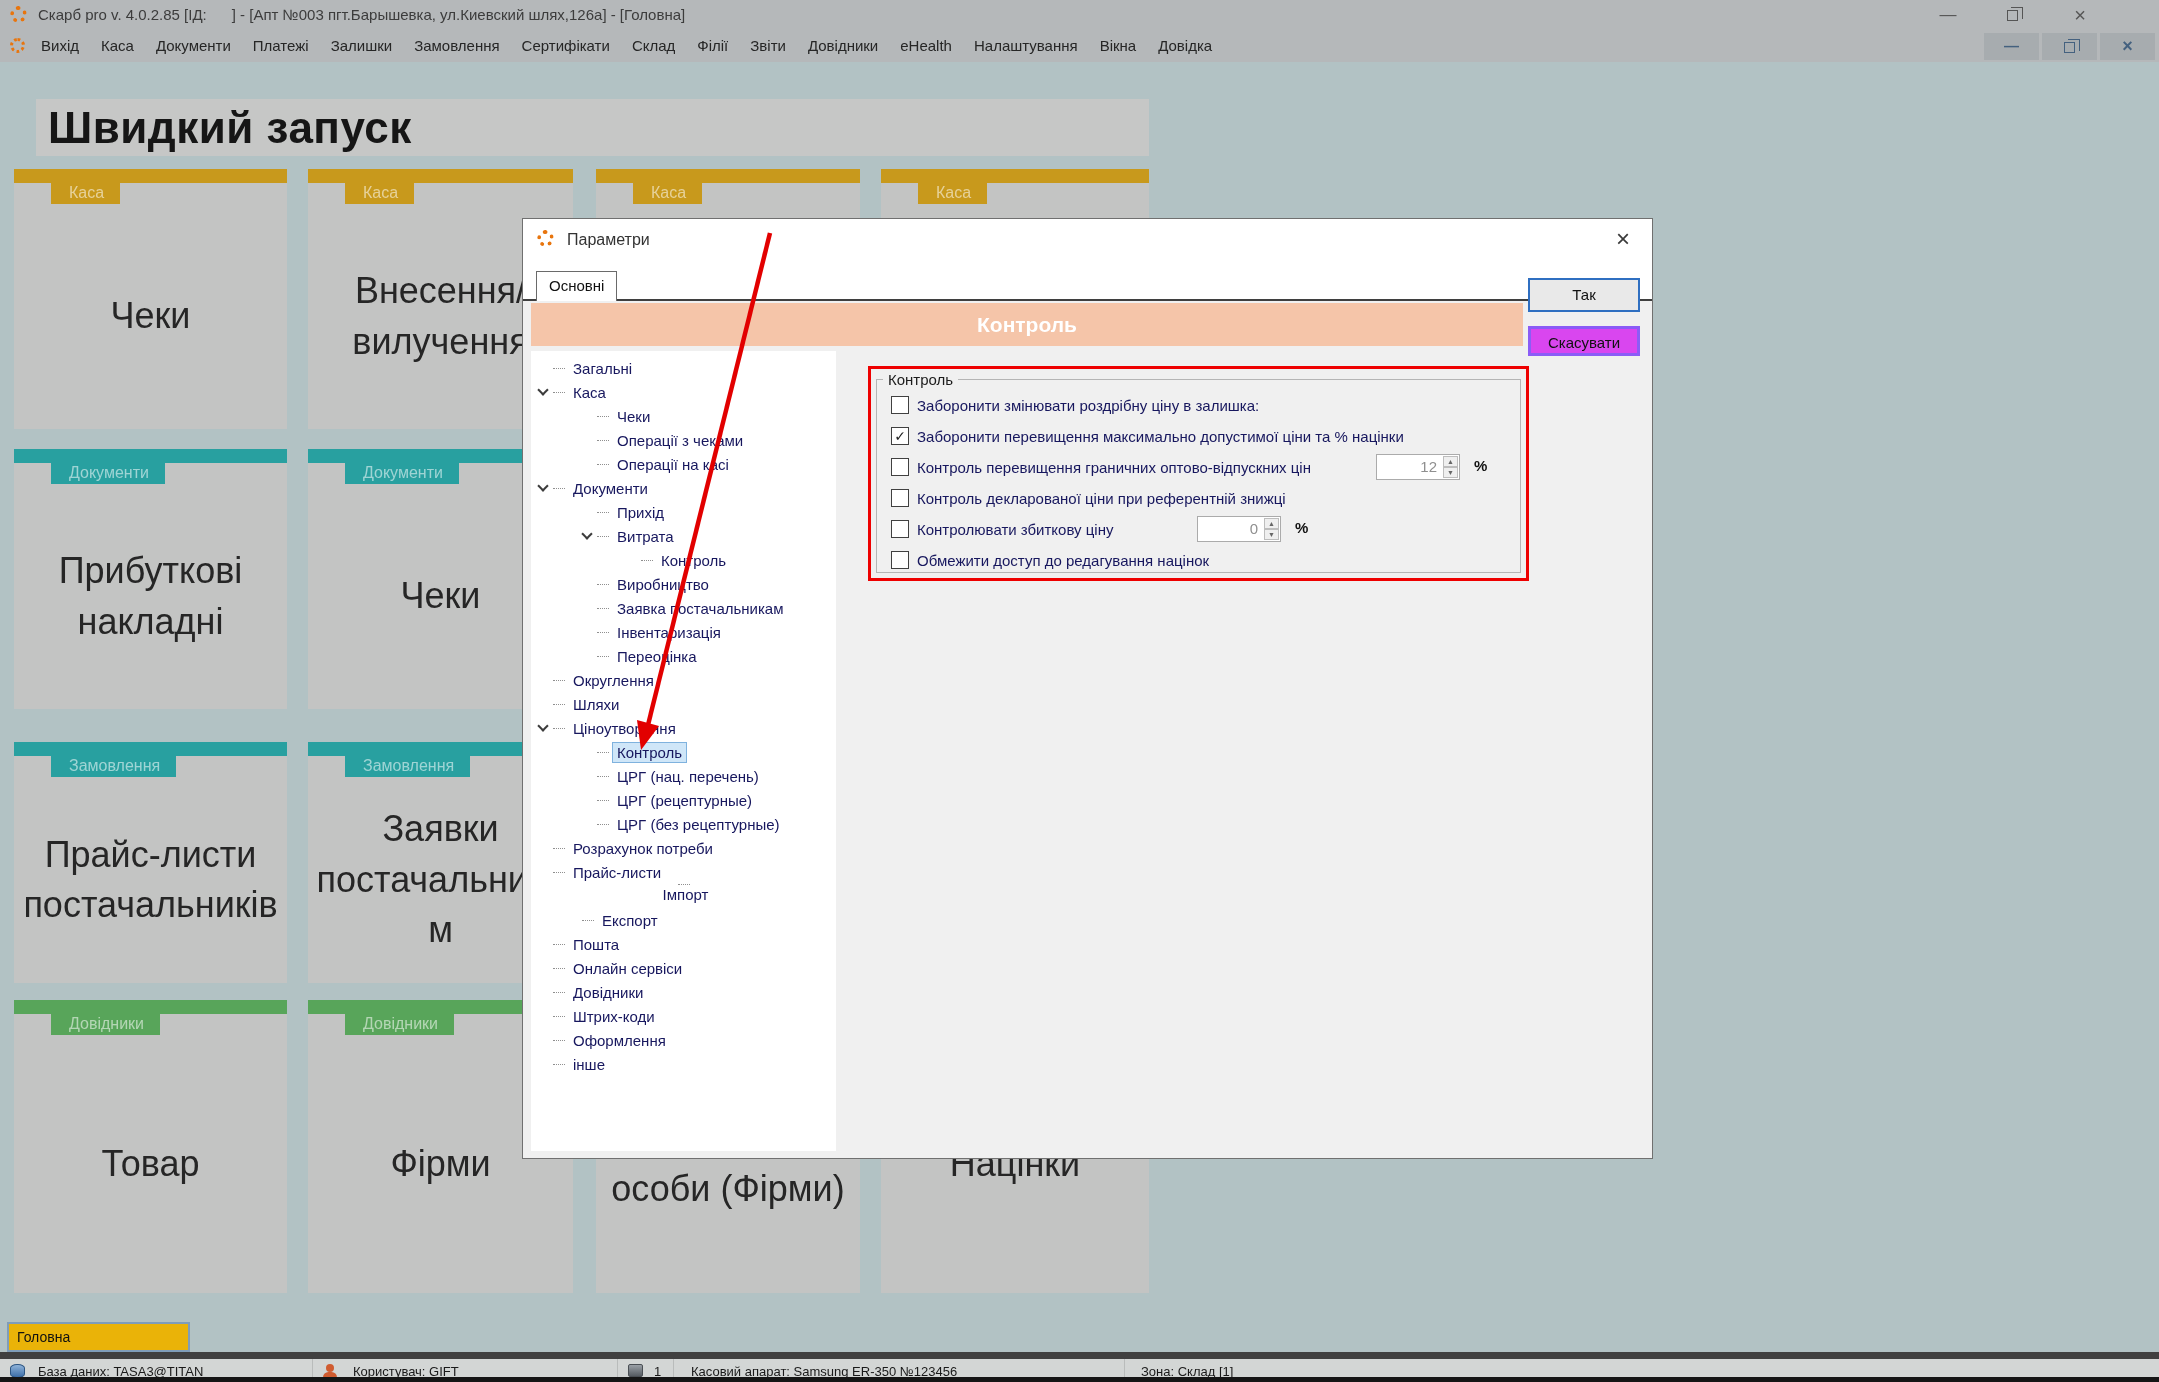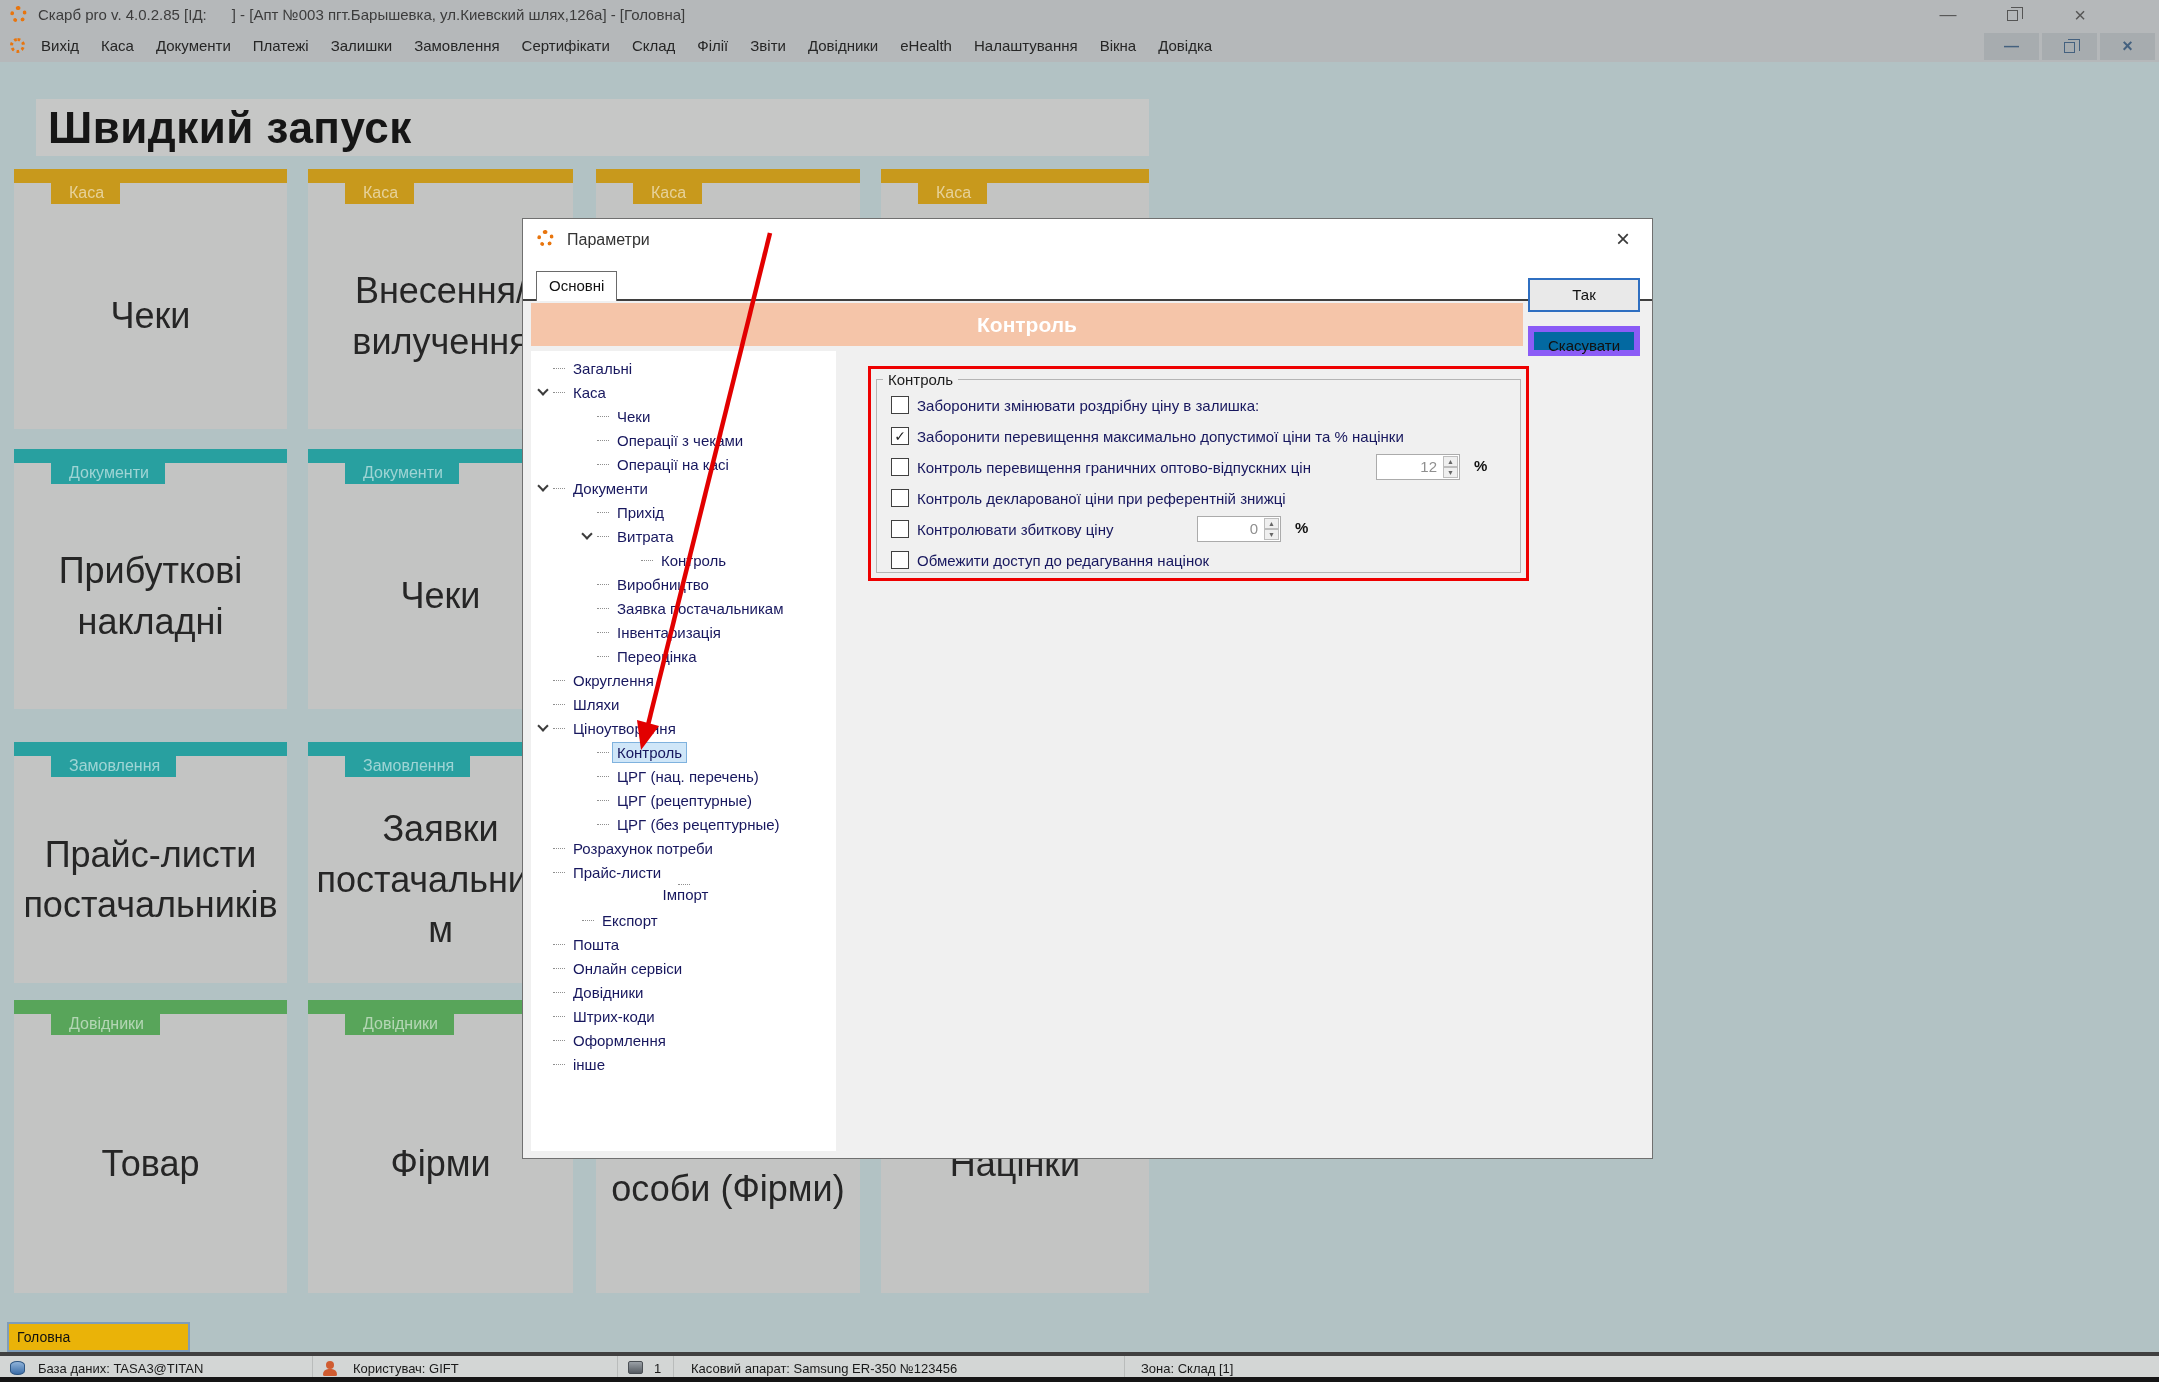--- a/index.html
+++ b/index.html
@@ -37,21 +37,21 @@
   .dlg-titlebar { position:absolute; left:0; top:0; right:0; height:42px; background:#fff; }
   .dlg-titlebar .app-ic { position:absolute; left:14px; top:11px; }
   .dlg-title { position:absolute; left:44px; top:0; line-height:42px; font-size:16px; color:#333; }
   .dlg-close { position:absolute; right:12px; top:0; width:34px; height:42px; text-align:center; line-height:40px; font-size:24px; color:#3a3a3a; }
   .tabstrip { position:absolute; left:0; top:42px; right:0; height:40px; background:#fff; }
   .tabline { position:absolute; left:0; top:80px; right:0; height:2px; background:#3f3f3f; }
   .tab { position:absolute; left:13px; top:52px; height:30px; padding:0 12px; background:#fff; border:1px solid #6a6a6a; border-bottom:none; line-height:28px; font-size:15px; color:#111; z-index:2; }
   .band { position:absolute; left:8px; top:84px; width:992px; height:43px; text-align:center; line-height:43px; font-size:21px; font-weight:bold; color:#fff; }
   .dlg-btn { position:absolute; left:1005px; width:112px; text-align:center; font-size:15px; color:#111; background:#e9e9e9; z-index:3; }
   .btn-ok { top:59px; height:34px; line-height:30px; border:2px solid #2f6fc1; }
-  .btn-cancel { top:107px; height:30px; line-height:28px; border:6px solid #8b5cf6; background:#0369a1; }
+  .btn-cancel { top:107px; height:30px; line-height:28px; border:3px solid #8b5cf6; background:#d946ef; }
   
   .tree { position:absolute; left:8px; top:132px; width:305px; height:800px; background:#fff; padding-top:5px; overflow:hidden; }
   .trow { display:flex; height:24px; align-items:center; font-size:15px; color:#17175e; white-space:nowrap; }
   .chev { width:8px; height:8px; border-left:2px solid #3c3c3c; border-bottom:2px solid #3c3c3c; transform:rotate(-45deg); margin:-4px 6px 0 4px; flex:none; }
   .chev-blank { width:18px; flex:none; }
   .conn { width:12px; border-top:1px dotted #8f8f8f; margin-right:4px; flex:none; }
   .tlabel { padding:1px 4px; }
   .tlabel.sel { background:#cfe6f8; outline:1px solid #7fb2de; }
   
   .redbox { position:absolute; left:345px; top:147px; width:661px; height:215px; border:3px solid #ee0000; z-index:2; }
@@ -61,21 +61,21 @@
   .chkbox { width:18px; height:18px; background:#fff; border:1px solid #404040; margin-right:8px; flex:none; text-align:center; line-height:16px; font-size:14px; font-weight:bold; color:#222; }
   .spin { position:absolute; top:-1px; width:84px; height:26px; background:#fff; border:1px solid #ababab; display:flex; }
   .spin-val { flex:1; text-align:right; padding-right:5px; line-height:24px; font-size:15px; color:#8f8f8f; }
   .spin-btns { width:17px; display:flex; flex-direction:column; padding:1px; }
   .spin-btn { flex:1; background:#efefef; border:1px solid #bdbdbd; font-size:7px; line-height:9px; text-align:center; color:#666; }
   .pct { position:absolute; top:2px; font-size:15px; font-weight:bold; color:#111; }
   
   .arrow-svg { position:absolute; left:0; top:0; z-index:9; pointer-events:none; }
   
   .home-tab { position:absolute; left:7px; top:1322px; width:183px; height:30px; background:#eab308; border:2px solid #7f9db9; font-size:14px; color:#111; line-height:26px; padding-left:8px; }
-  .statusbar { position:absolute; left:0; top:1352px; width:2159px; height:25px; background:#d3d6d5; border-top:4px solid #404040; }
+  .statusbar { position:absolute; left:0; top:1352px; width:2159px; height:25px; background:#d3d6d5; border-top:7px solid #404040; }
   .seg { position:absolute; top:0; height:25px; }
   .seg + .seg { border-left:1px solid #b9bcbb; }
   .seg-text { position:absolute; top:0; line-height:25px; font-size:13px; color:#1a1a1a; white-space:nowrap; }
   .sicon { position:absolute; top:5px; }
   .ic-db { width:15px; height:14px; border-radius:7px/4px; background:linear-gradient(180deg,#8fb3d9,#3c6ea8); border:1px solid #2d5683; }
   .ic-user { width:14px; height:15px; }
   .ic-user::before { content:""; position:absolute; left:3px; top:0; width:8px; height:8px; border-radius:50%; background:#d05c30; }
   .ic-user::after { content:""; position:absolute; left:0; bottom:0; width:14px; height:7px; border-radius:7px 7px 2px 2px; background:#d05c30; }
   .ic-reg { width:15px; height:13px; background:linear-gradient(180deg,#9aa0a6,#565c62); border-radius:2px; border:1px solid #4a4f54; }
   .bottom-edge { position:absolute; left:0; top:1377px; width:2159px; height:5px; background:#151515; }

